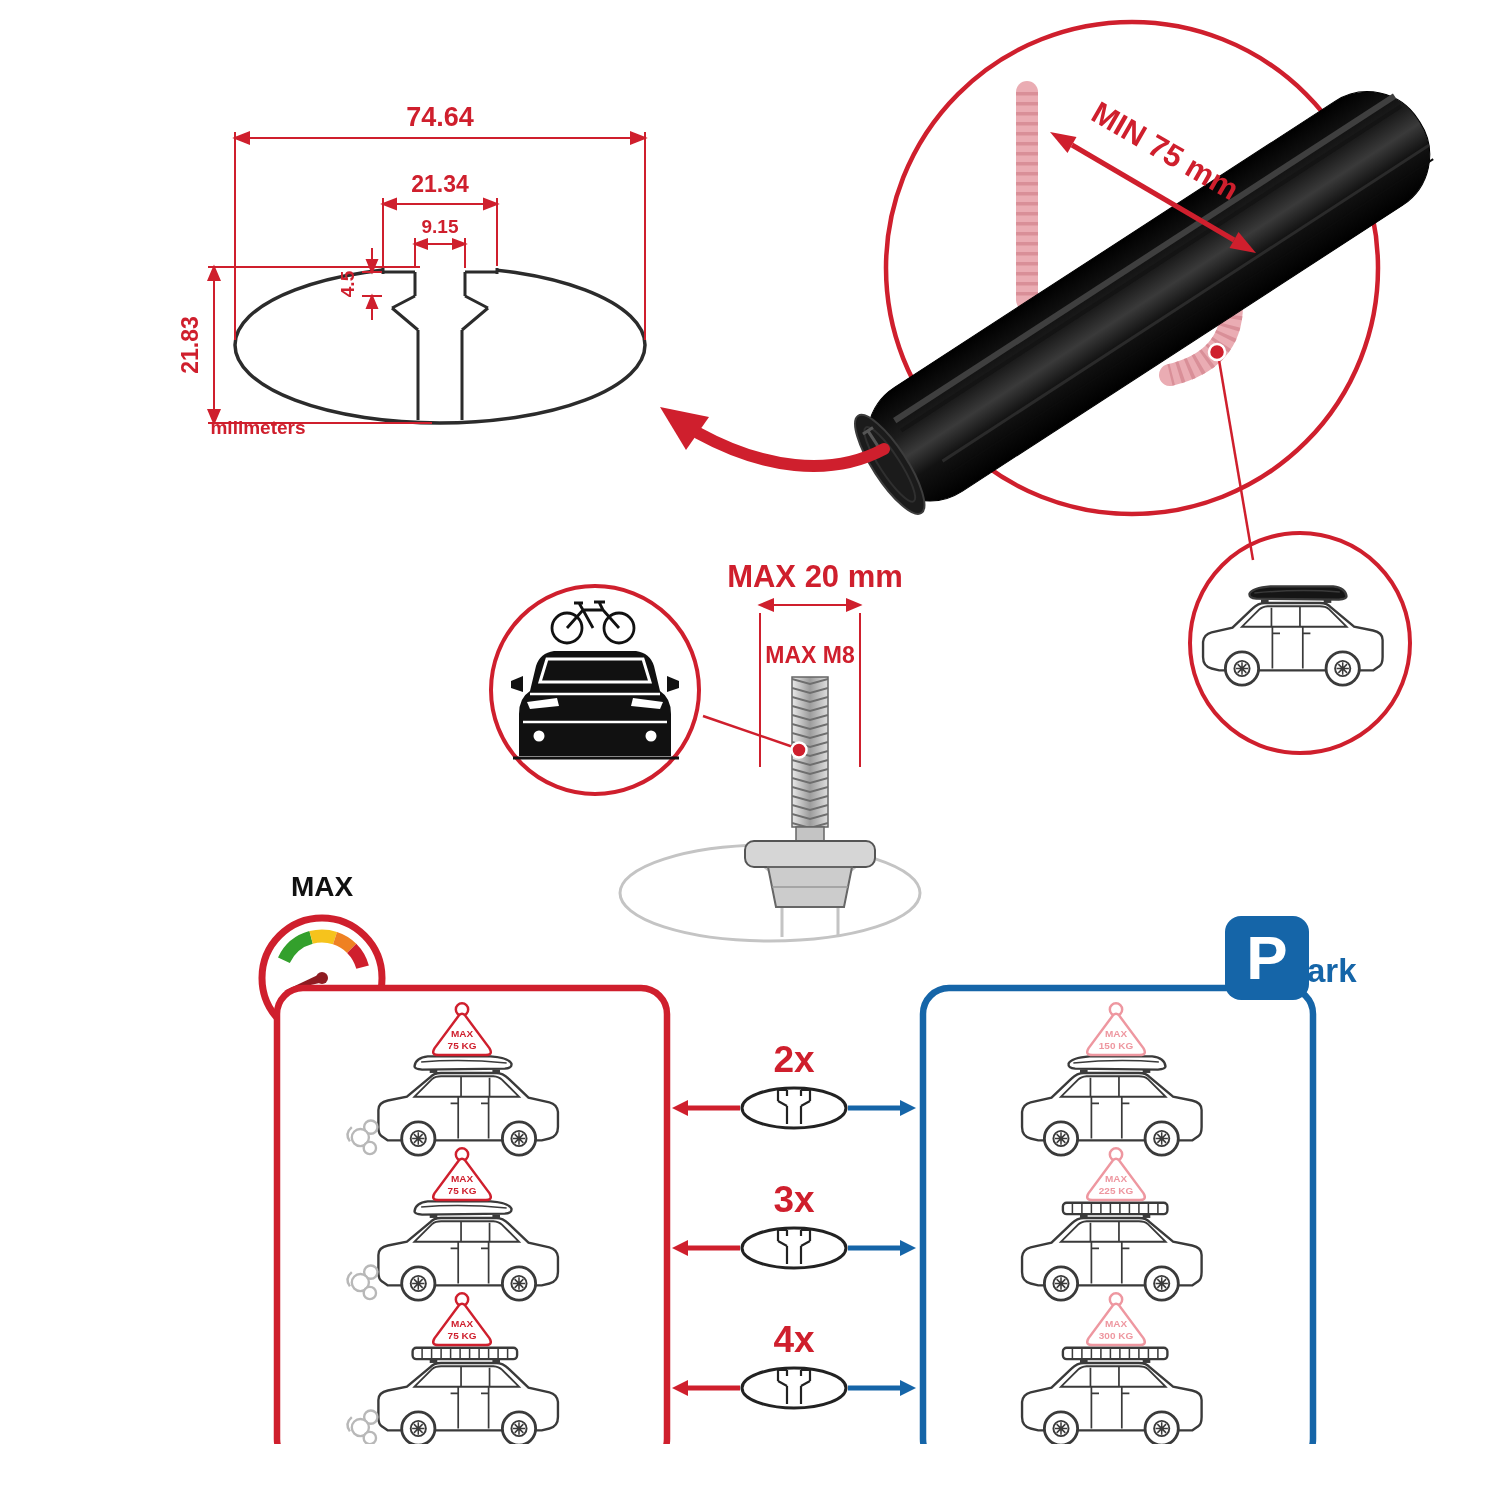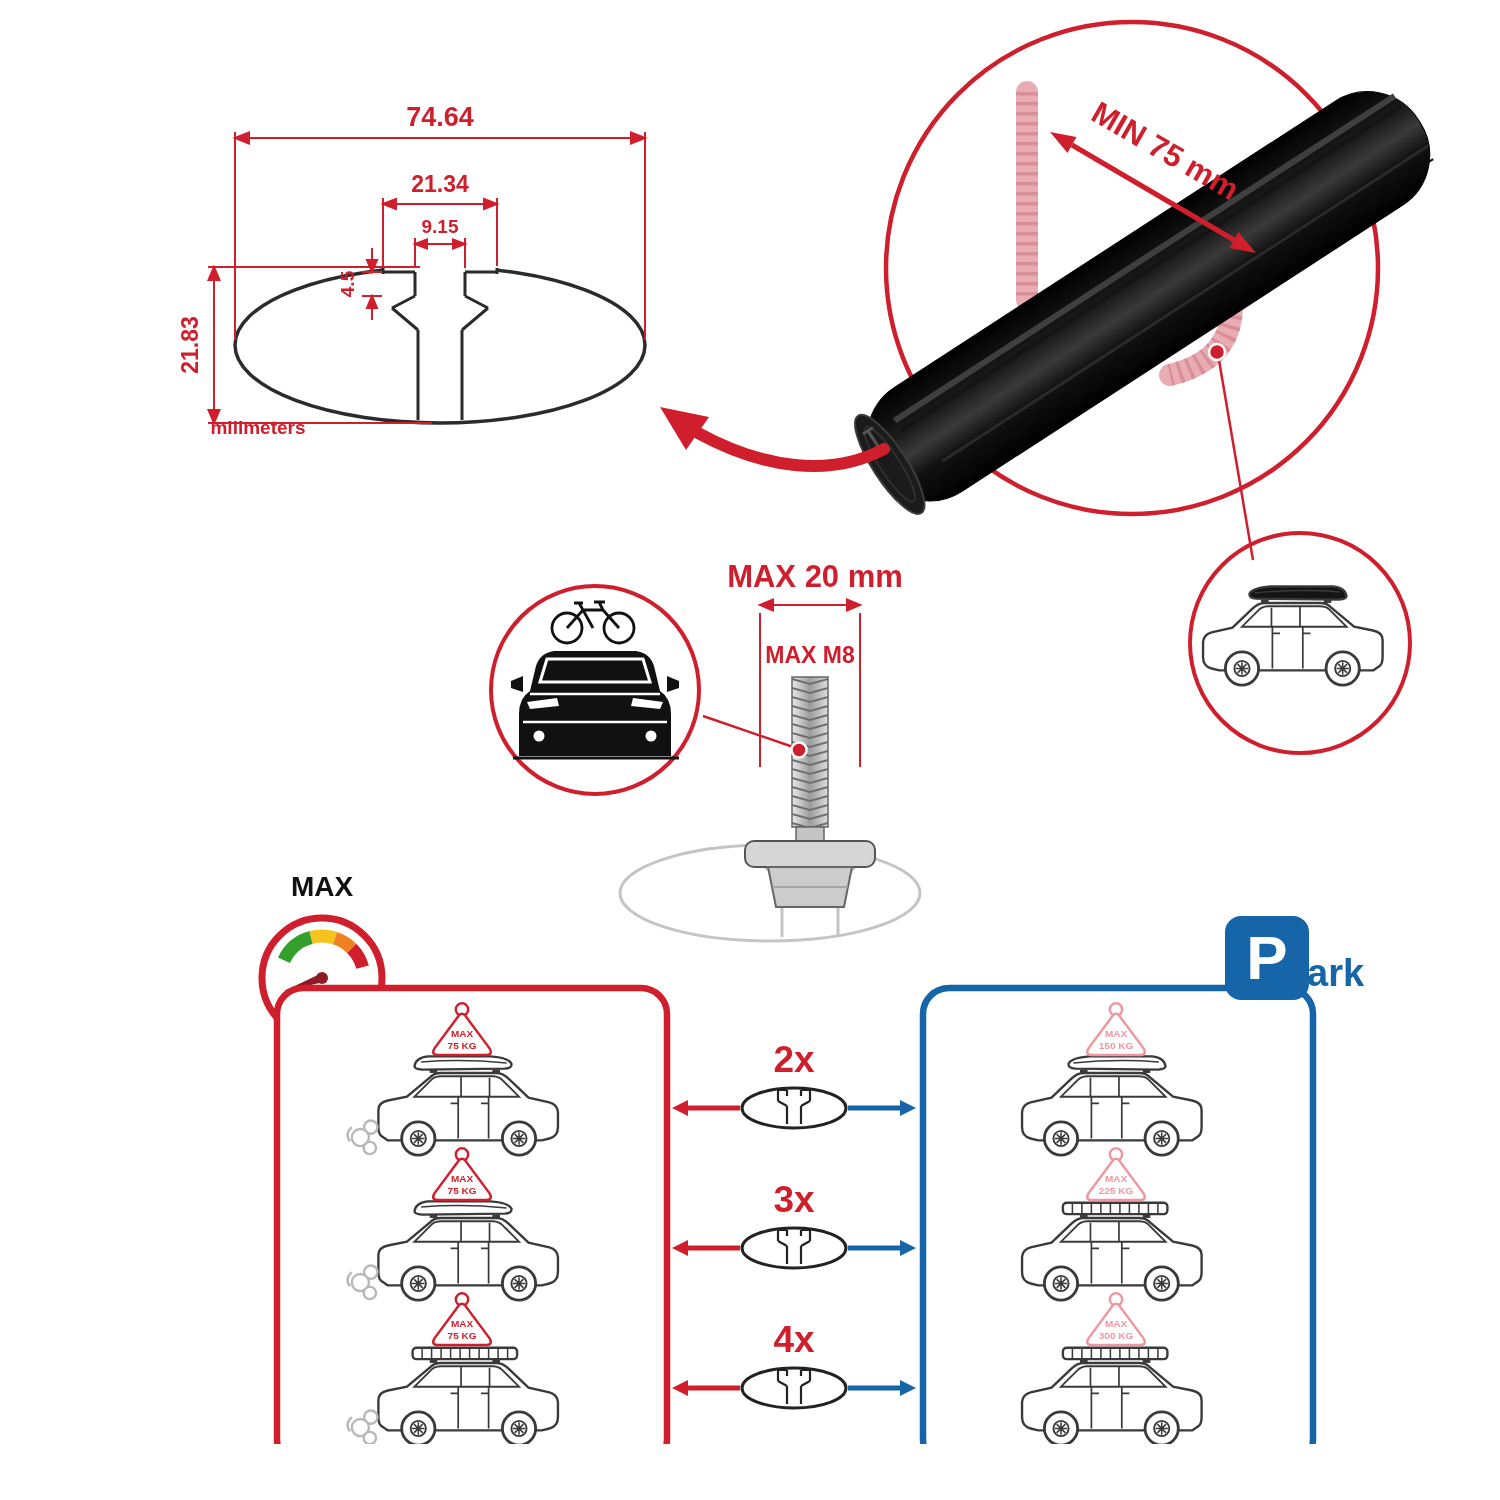--- a/index.html
+++ b/index.html
@@ -18,21 +18,21 @@
   .tag circle,.tag path{fill:#fff;stroke-width:2.6;}
   .tag text{font-weight:bold;font-size:10.5px;text-anchor:middle;}
   .tag-red circle,.tag-red path{stroke:#cf1f2d;}
   .tag-red text{fill:#cf1f2d;}
   .tag-pink circle,.tag-pink path{stroke:#ee97a0;}
   .tag-pink text{fill:#ee97a0;}
   .park-sign{left:1225px;top:916px;width:160px;height:90px;z-index:40;}
   .park-square{position:absolute;left:0;top:0;width:84px;height:84px;background:#1565a8;
                border-radius:16px;display:flex;align-items:center;justify-content:center;}
   .park-square span{color:#fff;font-weight:bold;font-size:62px;line-height:1;}
-  .park-ark{position:absolute;left:82px;top:36px;color:#1565a8;font-weight:bold;font-size:38px;}
+  .park-ark{position:absolute;left:82px;top:36px;color:#1565a8;font-weight:bold;font-size:33px;}
   #connectors{pointer-events:none;z-index:50;left:0;top:0;}
 </style>
 </head>
 <body>
 
 <div class="stage">
 
 <svg width="0" height="0" class="abs" aria-hidden="true">
   <defs>
     <linearGradient id="barGrad" x1="0" y1="0" x2="0" y2="1">

